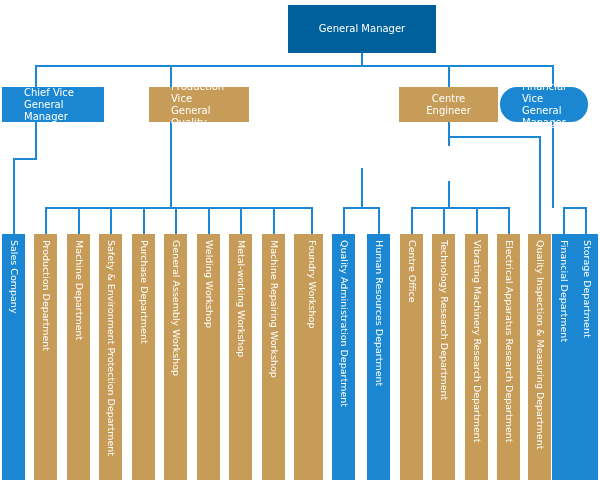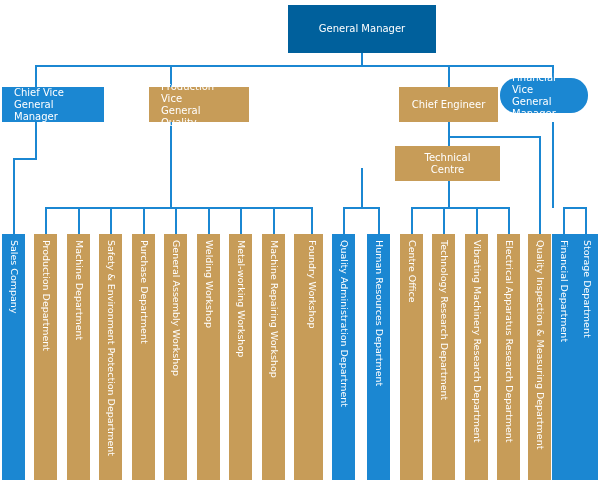--- a/index.html
+++ b/index.html
@@ -27,21 +27,21 @@
     letter-spacing: 0px;
   }
   .box.blue      { background: #1B87D2; }
   .box.darkblue  { background: #00609C; }
   .box.tan       { background: #C79C58; }
 
   
   .hbox {
     display: flex;
     align-items: center;
-    padding: 3px 12px;
+    padding: 3px 22px;
   }
   .hbox.center { justify-content: center; text-align: center; }
   .hbox.left   { justify-content: flex-start; text-align: left; }
 
   .hbox .txt { display: block; white-space: pre-line; }
 
   
   .vbox {
     overflow: hidden;
   }
@@ -125,31 +125,28 @@
     <span class="txt">Chief Vice
 General Manager</span>
   </div>
 
   <div class="box tan hbox left" style="left:149px; top:87px; width:100px; height:35px;">
     <span class="txt">Production Vice
 General Quality</span>
   </div>
 
   <div class="box tan hbox center" style="left:399px; top:87px; width:99px; height:35px;">
-    <span class="txt">Chief Engineer</span>
-  </div>
-
-  <div class="box blue hbox left" style="left:500px; top:78px; width:88px; height:35px;border-radius:17px;">
+    <span class="txt">Centre Engineer</span>
+  </div>
+
+  <div class="box blue hbox left" style="left:500px; top:87px; width:88px; height:35px;border-radius:17px;">
     <span class="txt">Financial Vice
 General Manager</span>
   </div>
 
-  <div class="box tan hbox center" style="left:395px; top:146px; width:105px; height:35px;">
-    <span class="txt">Technical Centre</span>
-  </div>
 
   <div class="box blue vbox" style="left:2px; top:234px; width:23px; height:246px;">
     <span class="vtxt">Sales Company</span>
   </div>
   <div class="box tan vbox" style="left:34px; top:234px; width:23px; height:246px;">
     <span class="vtxt">Production Department</span>
   </div>
   <div class="box tan vbox" style="left:67px; top:234px; width:23px; height:246px;">
     <span class="vtxt">Machine Department</span>
   </div>

